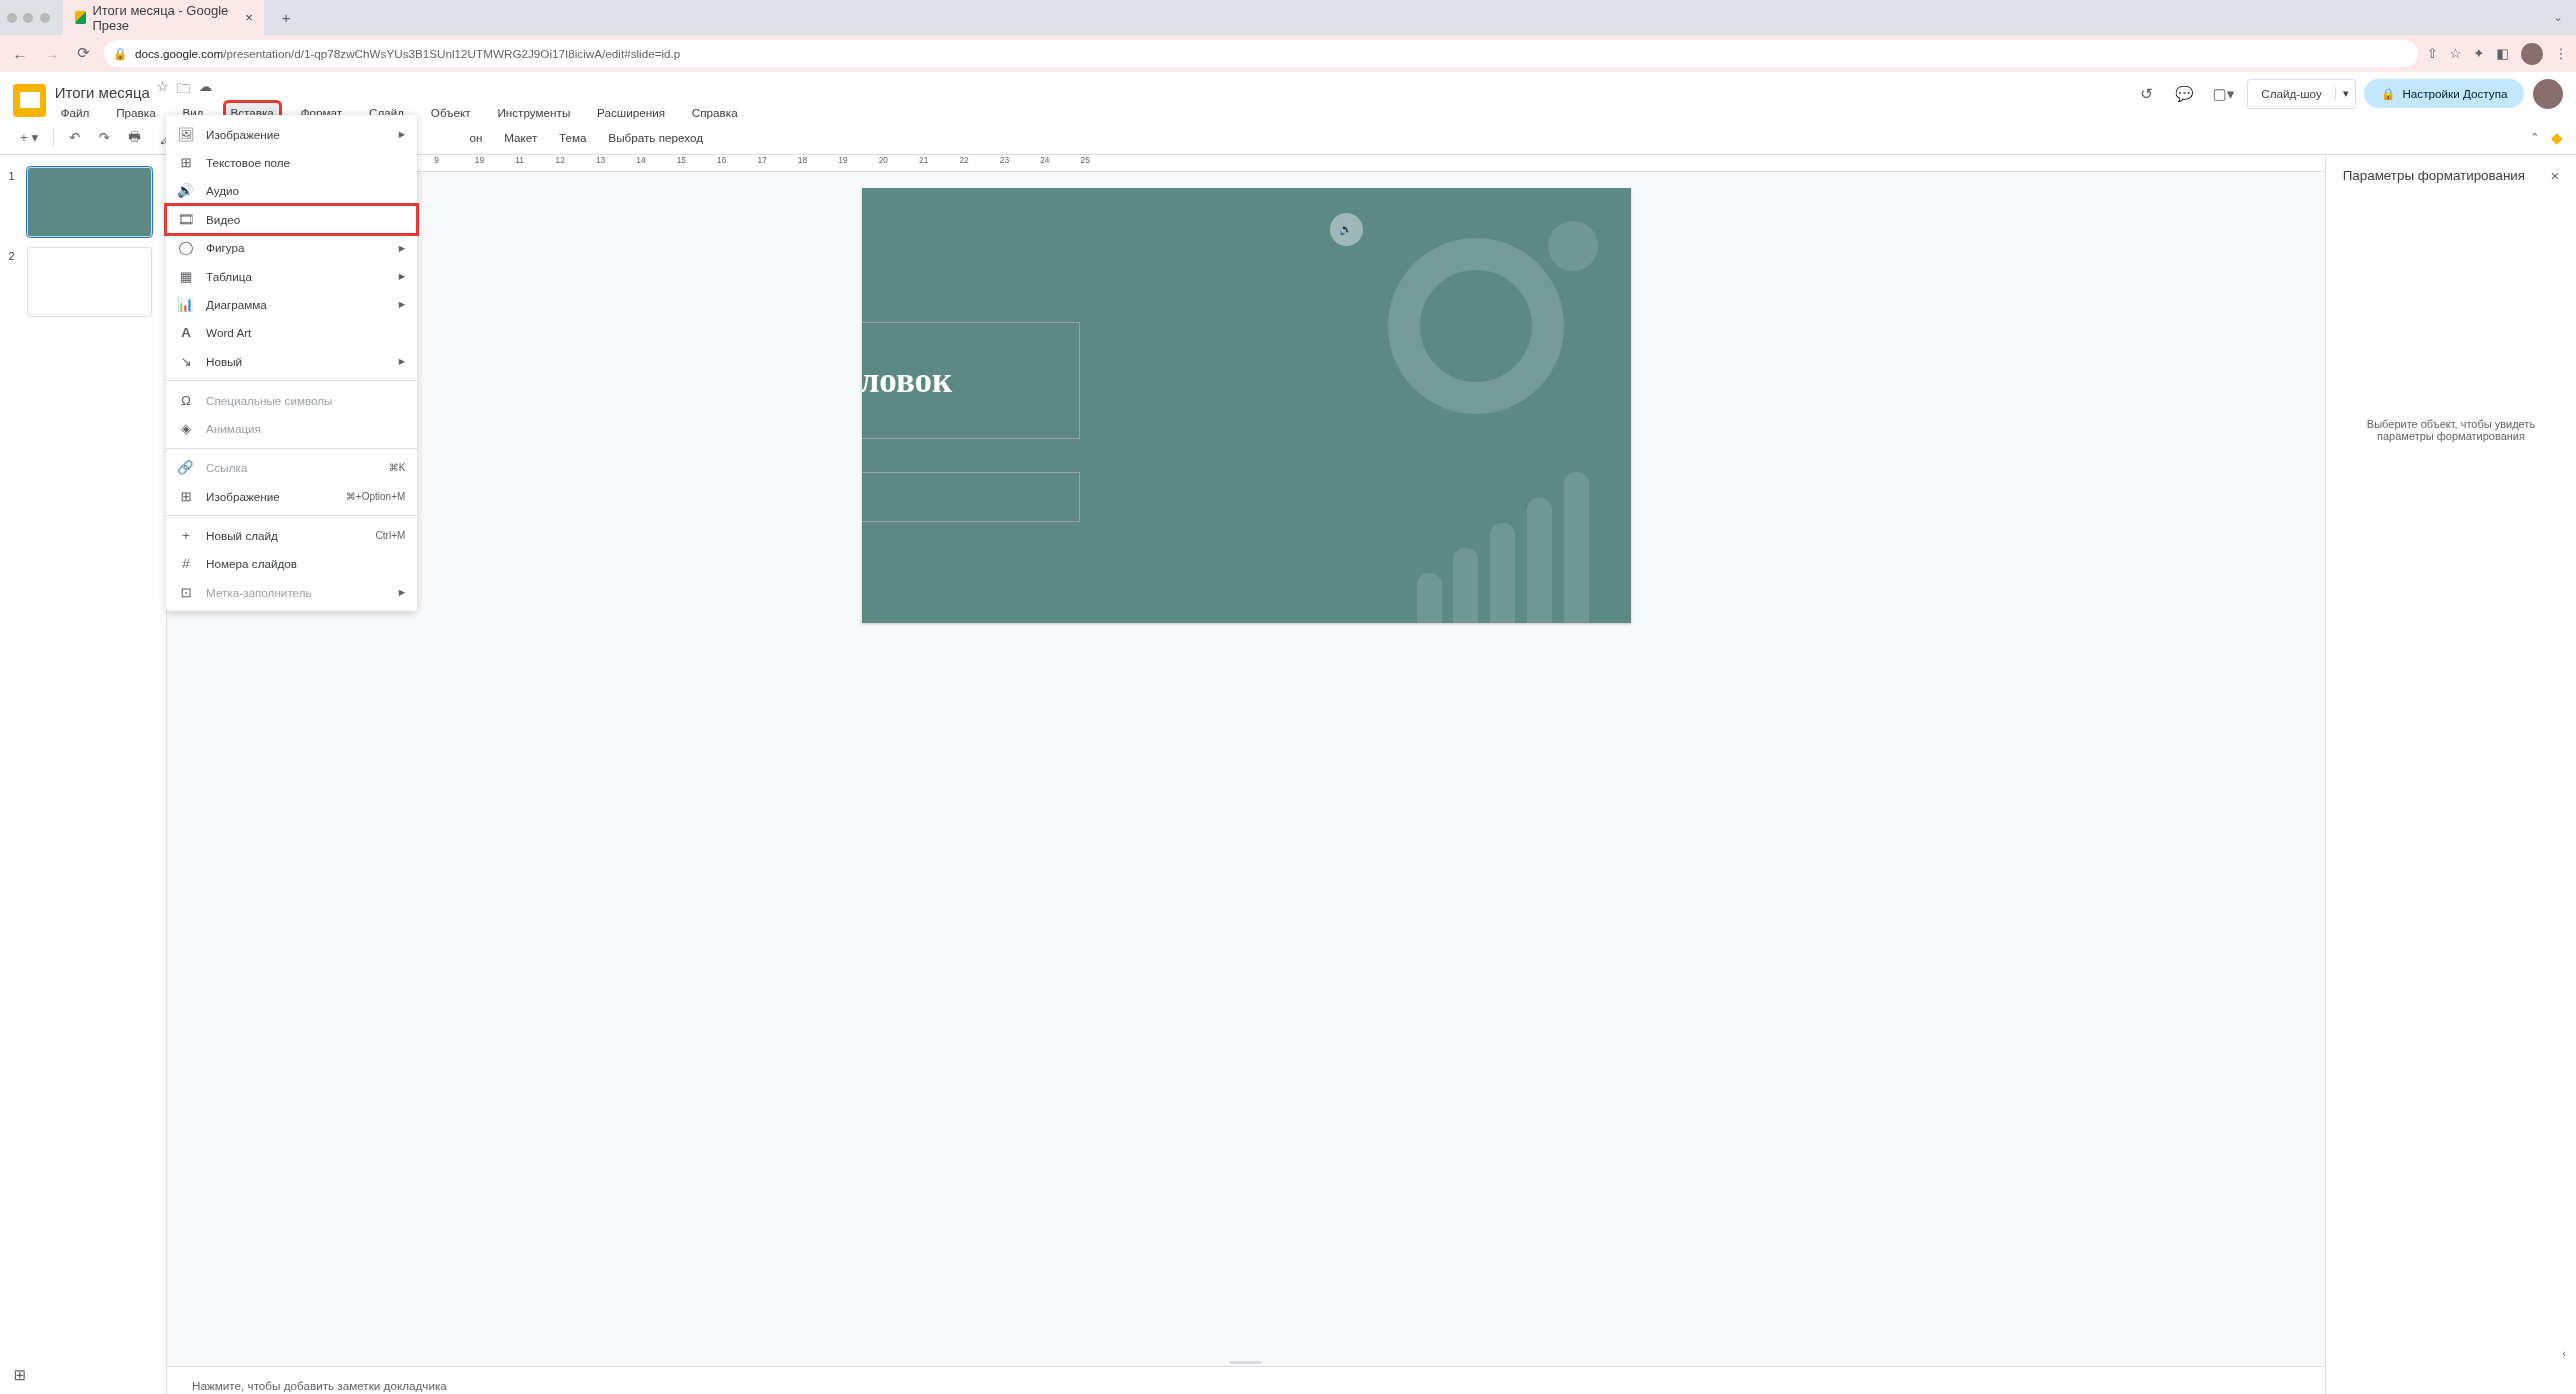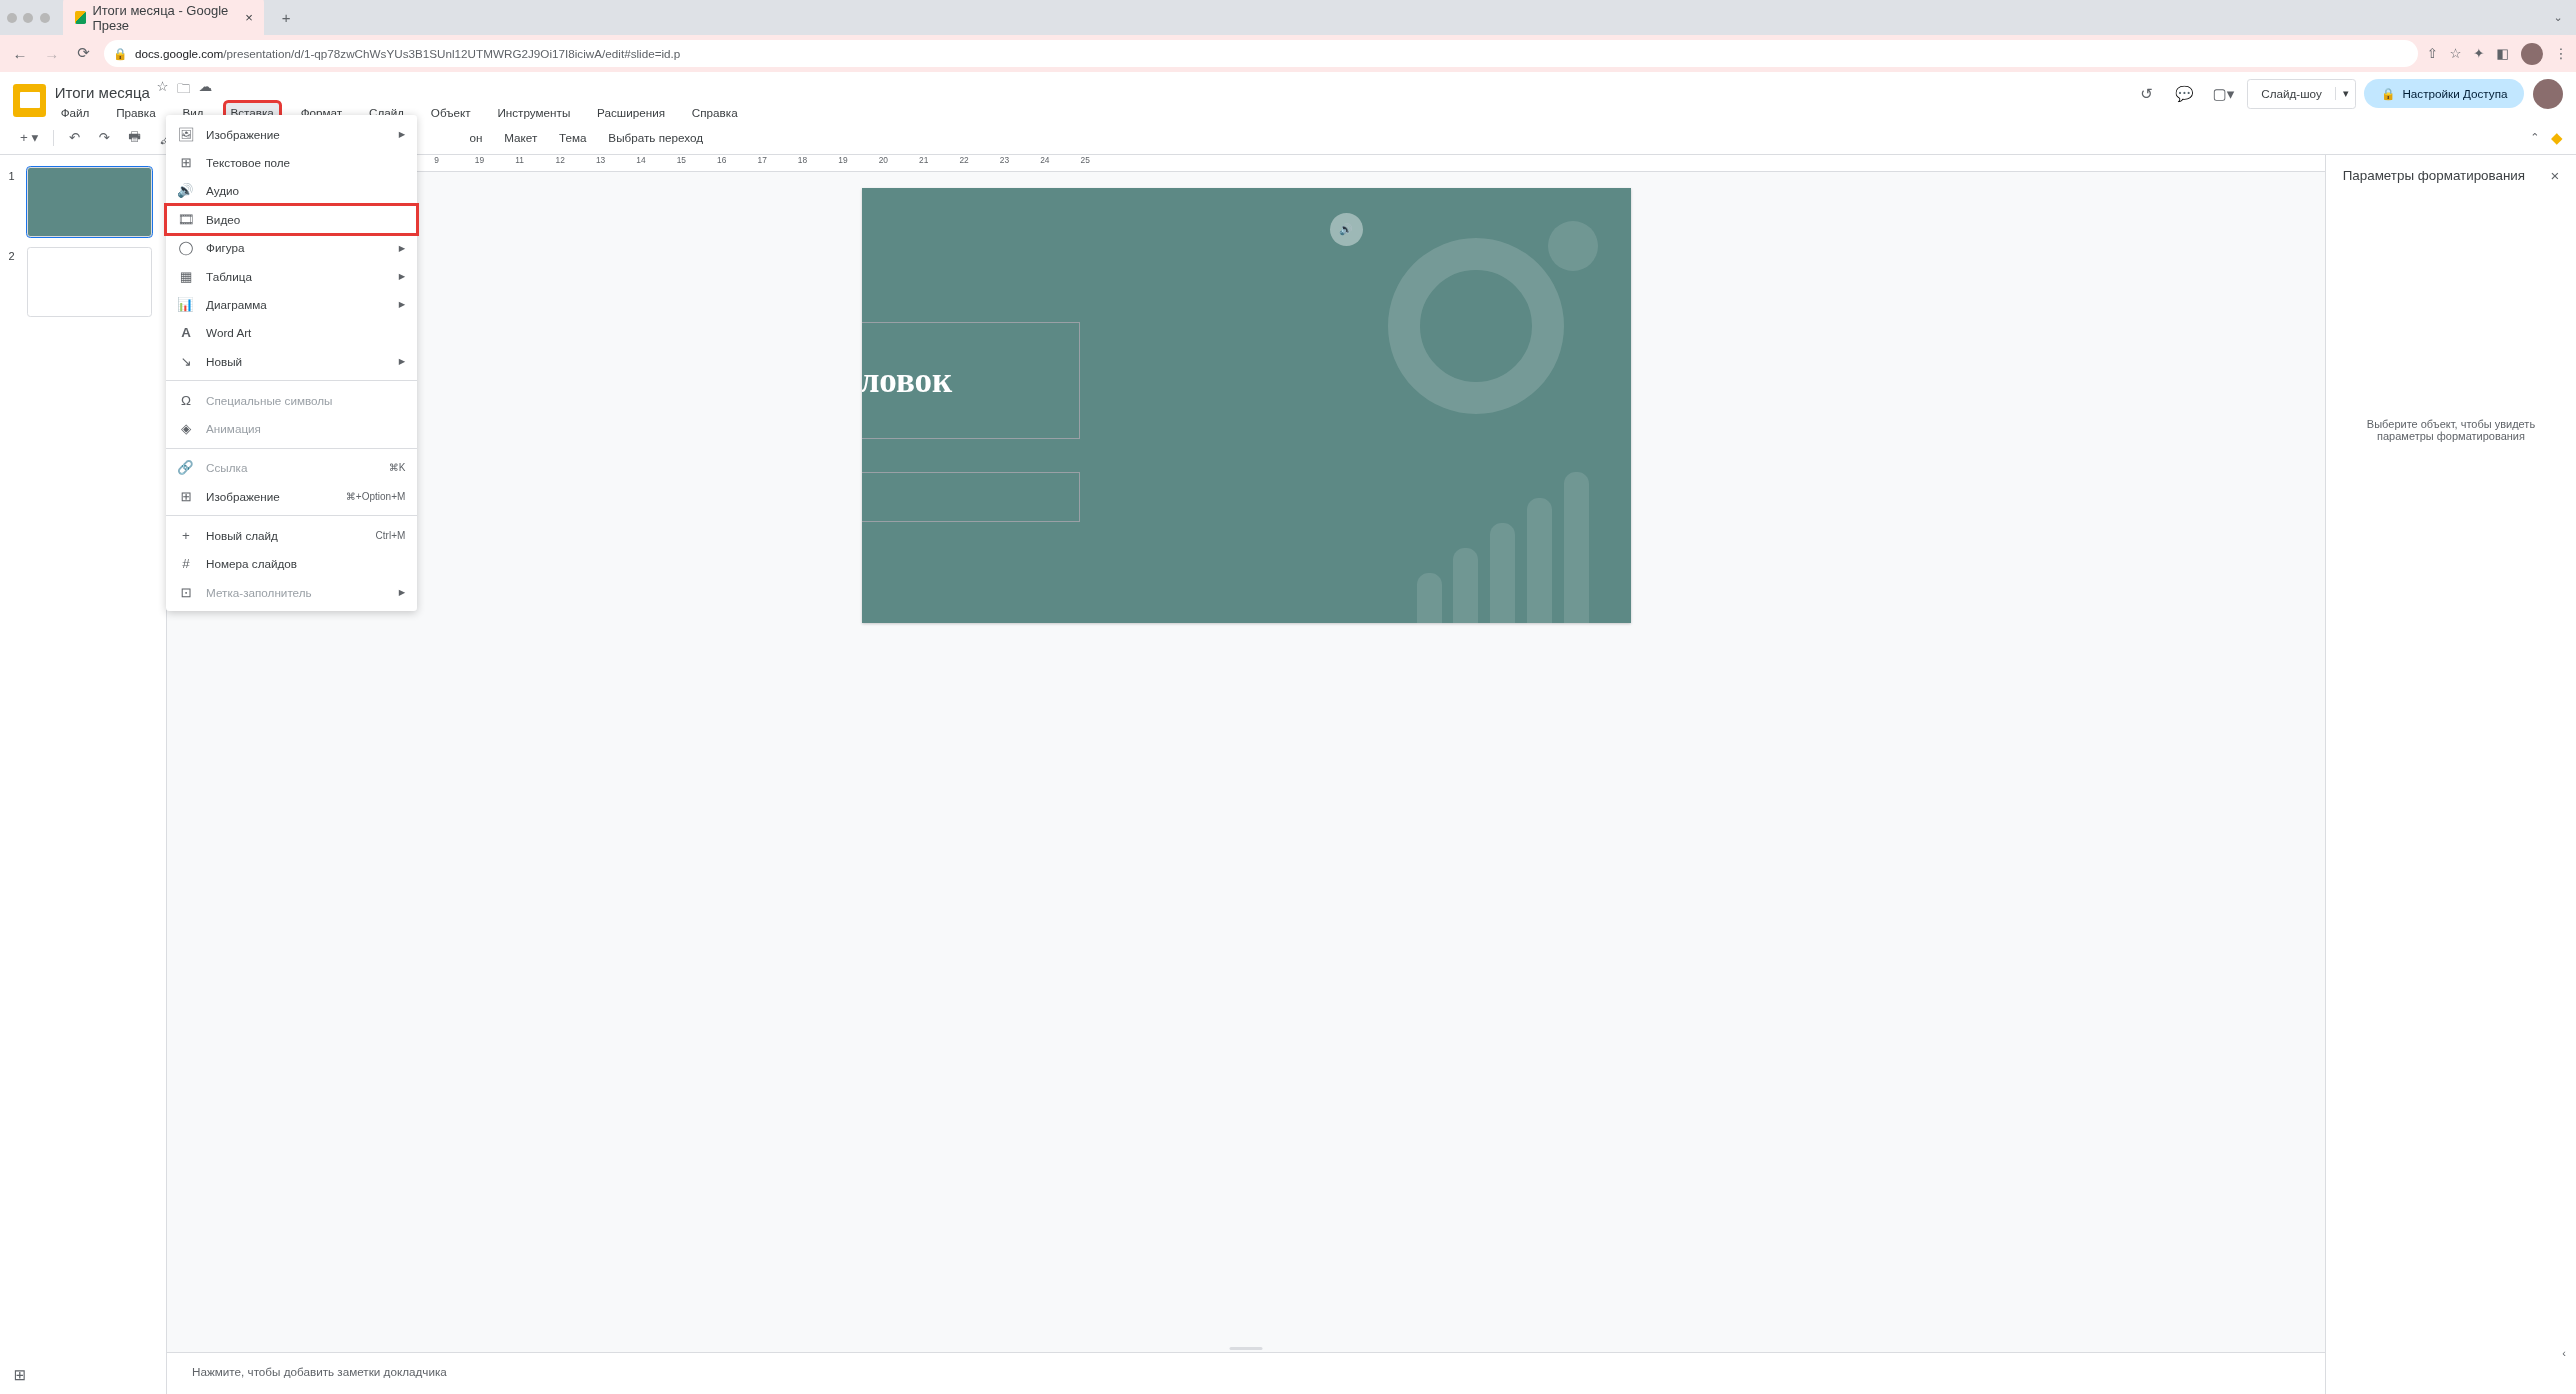--- a/index.html
+++ b/index.html
@@ -73,21 +73,21 @@
 
 .dropdown { position:absolute; left:166px; top:115px; width:251px; background:#fff; box-shadow:0 1.7px 8.4px rgba(0,0,0,0.2); border-radius:3.3px; padding:5px 0; z-index:100;}
 .dd-item { display:flex; align-items:center; padding:6.7px 11.7px; gap:11.7px; font-size:11.7px; color:#3c4043; cursor:pointer; position:relative;}
 .dd-item.disabled { color:#9aa0a6; }
 .dd-icon { width:16.7px; text-align:center; color:#5f6368; font-size:13.4px;}
 .dd-arrow { margin-left:auto; color:#5f6368; font-size:8.4px;}
 .dd-sep { height:0.8px; background:#dadce0; margin:5px 0;}
 .dd-shortcut { margin-left:auto; color:#5f6368; font-size:10px;}
 .dd-item.hl { outline:3.3px solid #e53935; outline-offset:-1.7px; }
 
-.notes-area { position:absolute; bottom:0; left:167px; right:251px; height:42px; border-top:0.8px solid #dadce0; background:#fff; padding:11.7px 25px; font-size:11.7px; color:#5f6368;}
+.notes-area { position:absolute; bottom:0; left:167px; right:251px; height:28px; border-top:0.8px solid #dadce0; background:#fff; padding:11.7px 25px; font-size:11.7px; color:#5f6368;}
 .notes-handle { position:absolute; top:-5.9px; left:50%; transform:translateX(-50%); width:33px; height:3.3px; background:#dadce0; border-radius:1.7px;}
 
 .collapse-chev { color:#5f6368; margin-left:auto; margin-right:6.7px;}
 .theme-ico { color:#f4b400; font-size:15px;}
 .bottom-left { position:absolute; bottom:10px; left:13.4px; display:flex; gap:15px; color:#5f6368; font-size:15px;}
 .expand-right { position:absolute; right:10px; bottom:35px; color:#5f6368; }
 </style>
 </head>
 <body>
 

